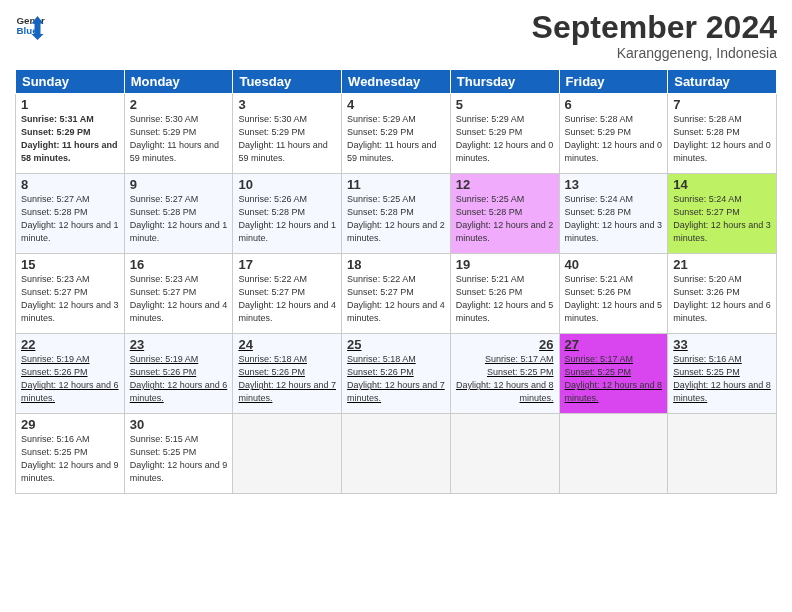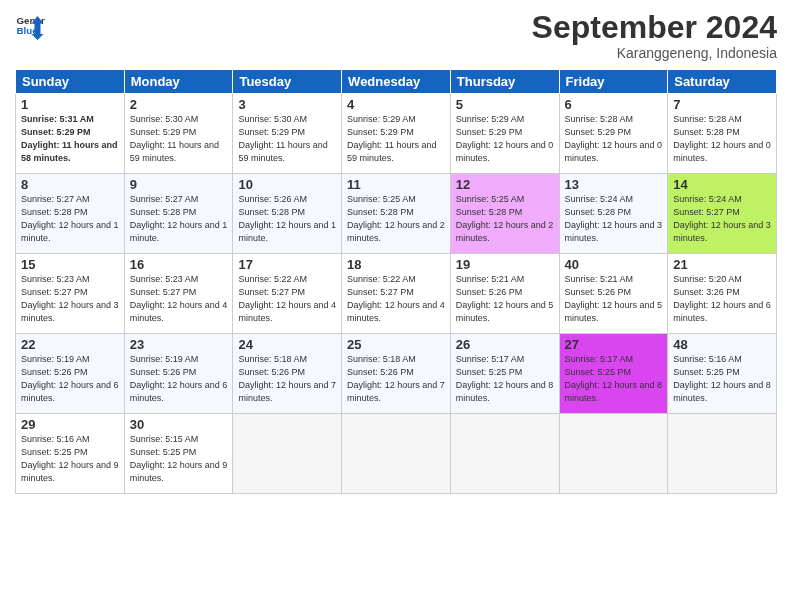--- a/index.html
+++ b/index.html
@@ -242,21 +242,21 @@
 Sunset: 5:26 PM
 Daylight: 12 hours and 5 minutes.</div>
           </td>
           <td style="background: rgb(255, 255, 255);">
             <span class="day-num">21</span>
             <div class="day-detail" style="white-space: pre-line;">Sunrise: 5:20 AM
 Sunset: 3:26 PM
 Daylight: 12 hours and 6 minutes.</div>
           </td>
         </tr>
-        <tr style="background: rgb(245, 249, 255);">
+        <tr style="background: rgb(245, 249, 255); text-decoration: underline;">
           <td style="background: rgb(245, 249, 255);">
             <span class="day-num">22</span>
             <div class="day-detail" style="white-space: pre-line;">Sunrise: 5:19 AM
 Sunset: 5:26 PM
 Daylight: 12 hours and 6 minutes.</div>
           </td>
           <td style="background: rgb(245, 249, 255);">
             <span class="day-num">23</span>
             <div class="day-detail" style="white-space: pre-line;">Sunrise: 5:19 AM
 Sunset: 5:26 PM
@@ -267,34 +267,34 @@
             <div class="day-detail" style="white-space: pre-line;">Sunrise: 5:18 AM
 Sunset: 5:26 PM
 Daylight: 12 hours and 7 minutes.</div>
           </td>
           <td style="background: rgb(245, 249, 255);">
             <span class="day-num">25</span>
             <div class="day-detail" style="white-space: pre-line;">Sunrise: 5:18 AM
 Sunset: 5:26 PM
 Daylight: 12 hours and 7 minutes.</div>
           </td>
-          <td style="background: rgb(245, 249, 255);">
+          <td style="background: rgb(245, 249, 255); text-align: right;">
             <span class="day-num">26</span>
             <div class="day-detail" style="white-space: pre-line;">Sunrise: 5:17 AM
 Sunset: 5:25 PM
 Daylight: 12 hours and 8 minutes.</div>
           </td>
           <td style="background: #d946ef;">
             <span class="day-num">27</span>
             <div class="day-detail" style="white-space: pre-line;">Sunrise: 5:17 AM
 Sunset: 5:25 PM
 Daylight: 12 hours and 8 minutes.</div>
           </td>
           <td style="background: rgb(245, 249, 255);">
-            <span class="day-num">48</span>
+            <span class="day-num">33</span>
             <div class="day-detail" style="white-space: pre-line;">Sunrise: 5:16 AM
 Sunset: 5:25 PM
 Daylight: 12 hours and 8 minutes.</div>
           </td>
         </tr>
         <tr style="background: #0369a1; margin-left: 16px;">
           <td style="background: rgb(255, 255, 255);">
             <span class="day-num">29</span>
             <div class="day-detail" style="white-space: pre-line;">Sunrise: 5:16 AM
 Sunset: 5:25 PM

